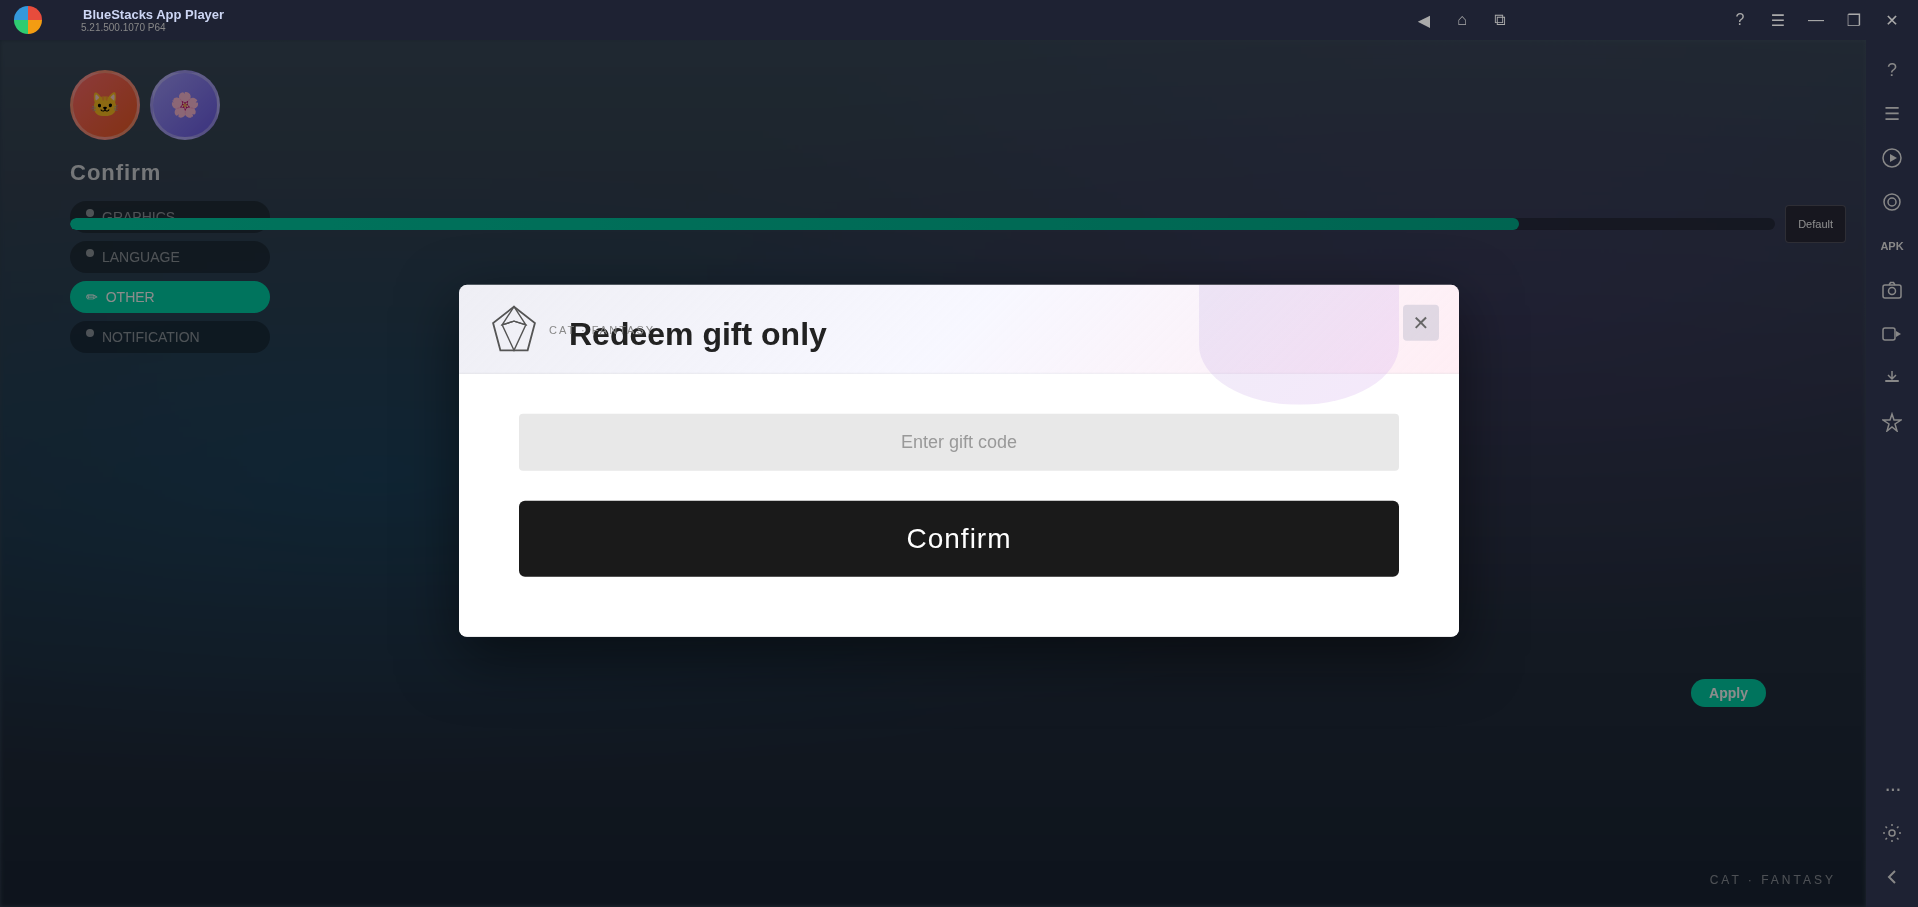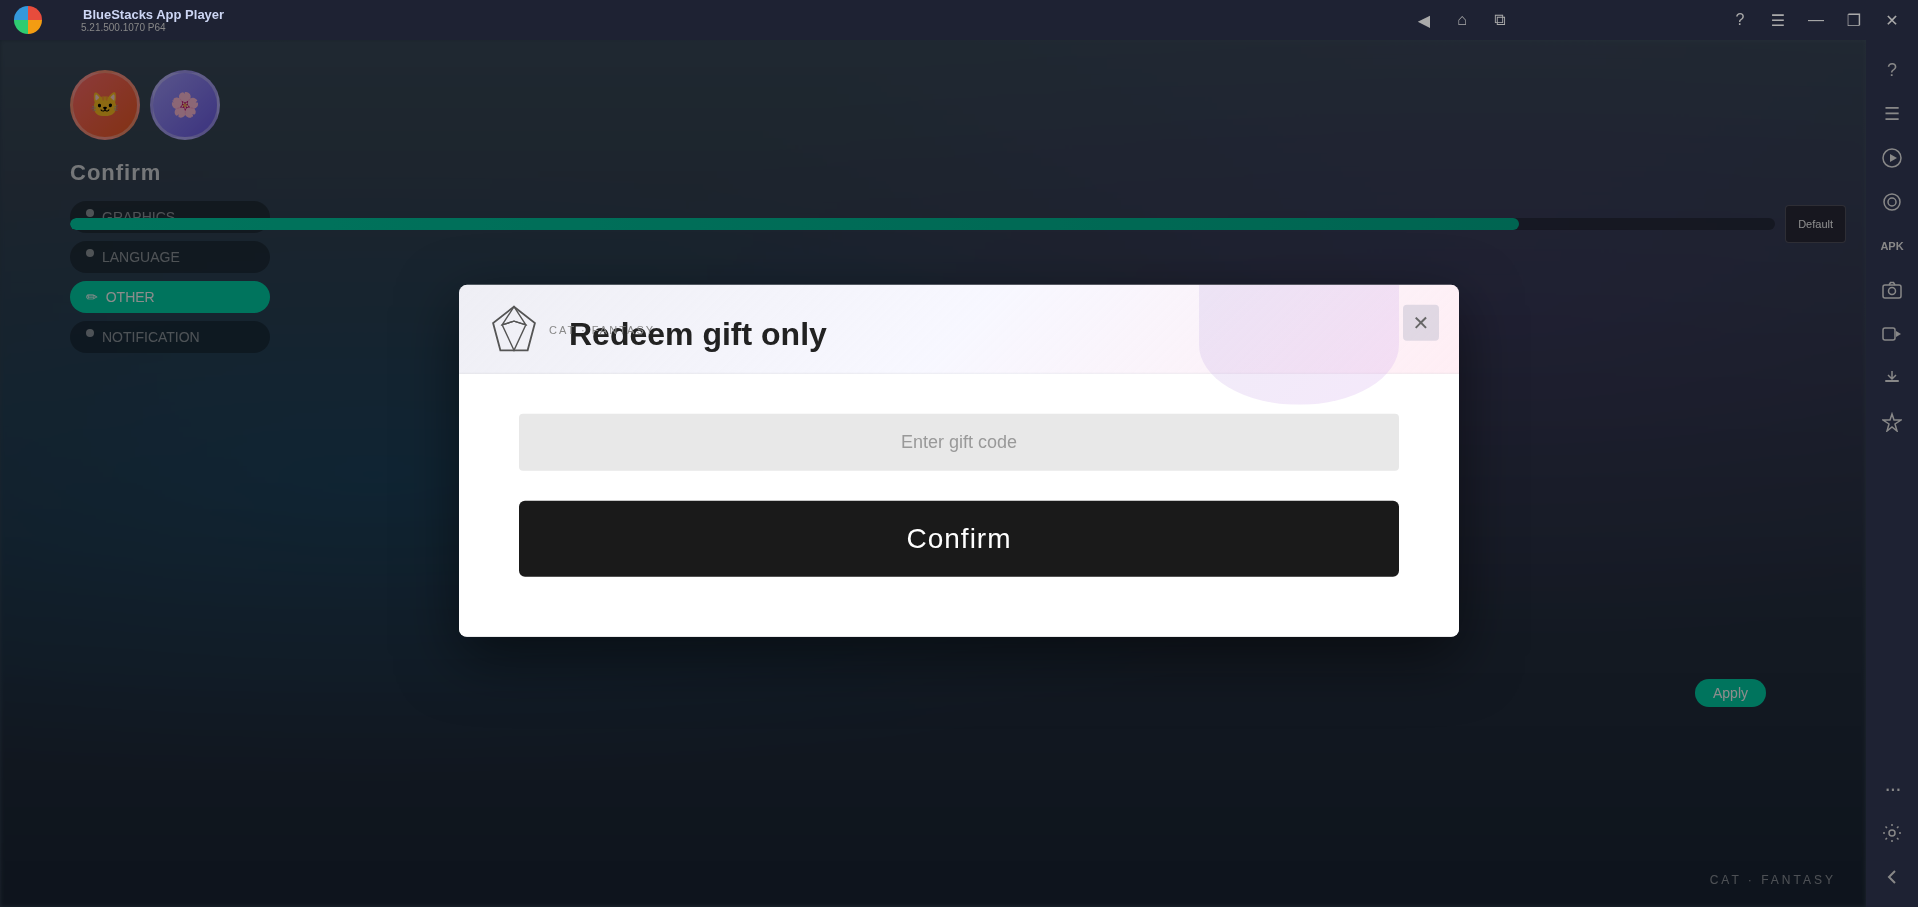--- a/index.html
+++ b/index.html
@@ -237,21 +237,21 @@
       padding: 12px 12px;
       font-size: 11px;
     }
 
     .game-green-btn {
       background: #00d4aa;
       border-radius: 20px;
       padding: 6px 18px;
       color: white;
       font-size: 14px;
-      font-weight: 400;
+      font-weight: 700;
     }
 
     
     .overlay {
       position: absolute;
       inset: 0;
       background: rgba(0,0,0,0.45);
       z-index: 10;
     }
 

